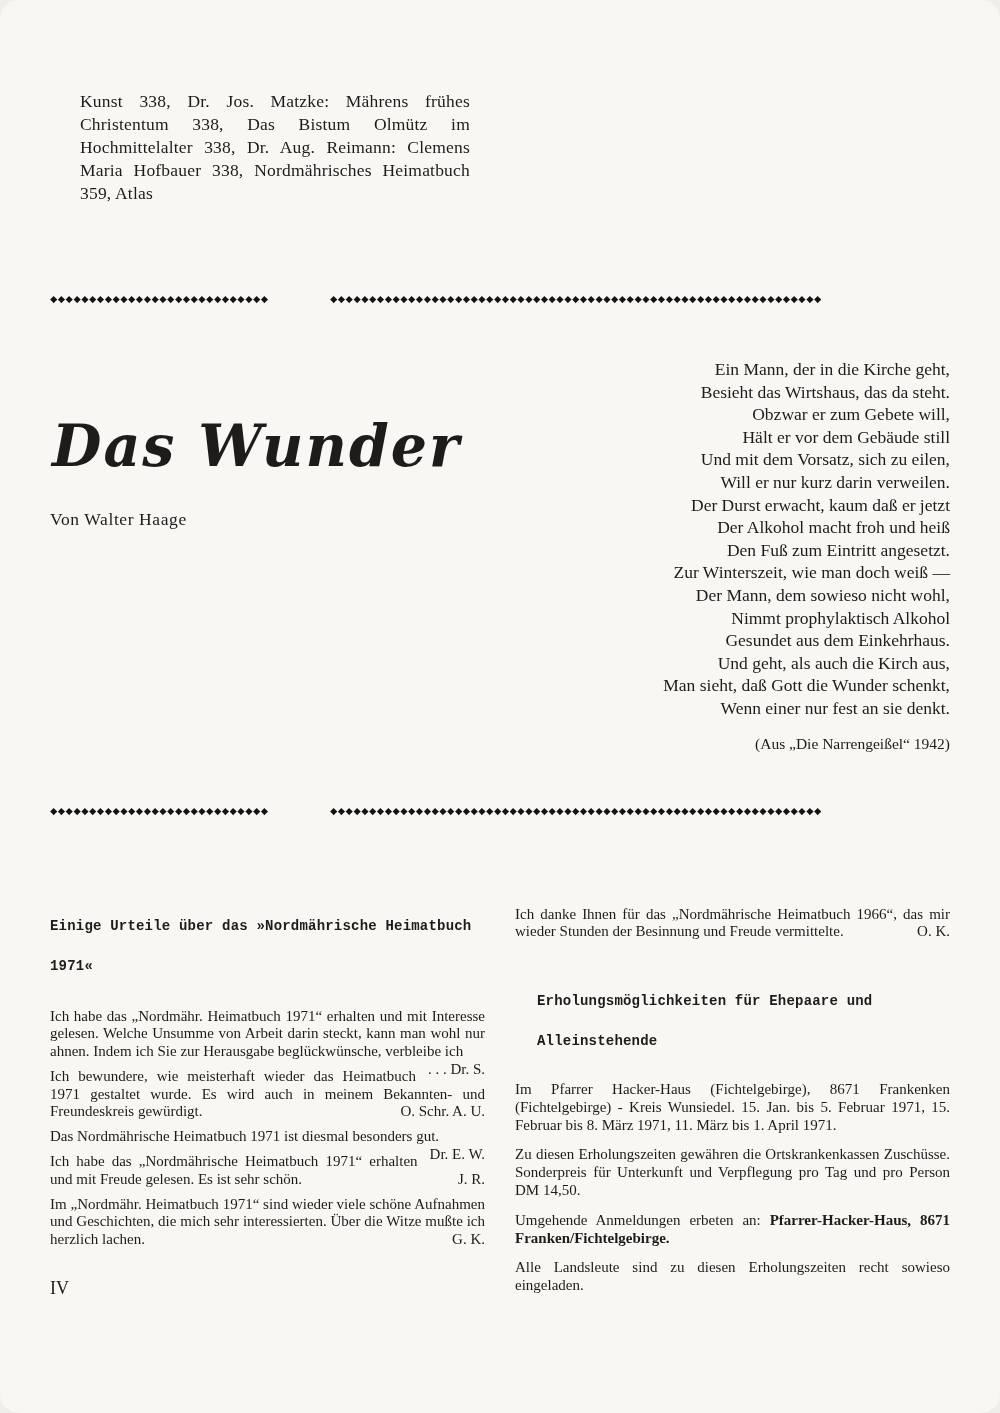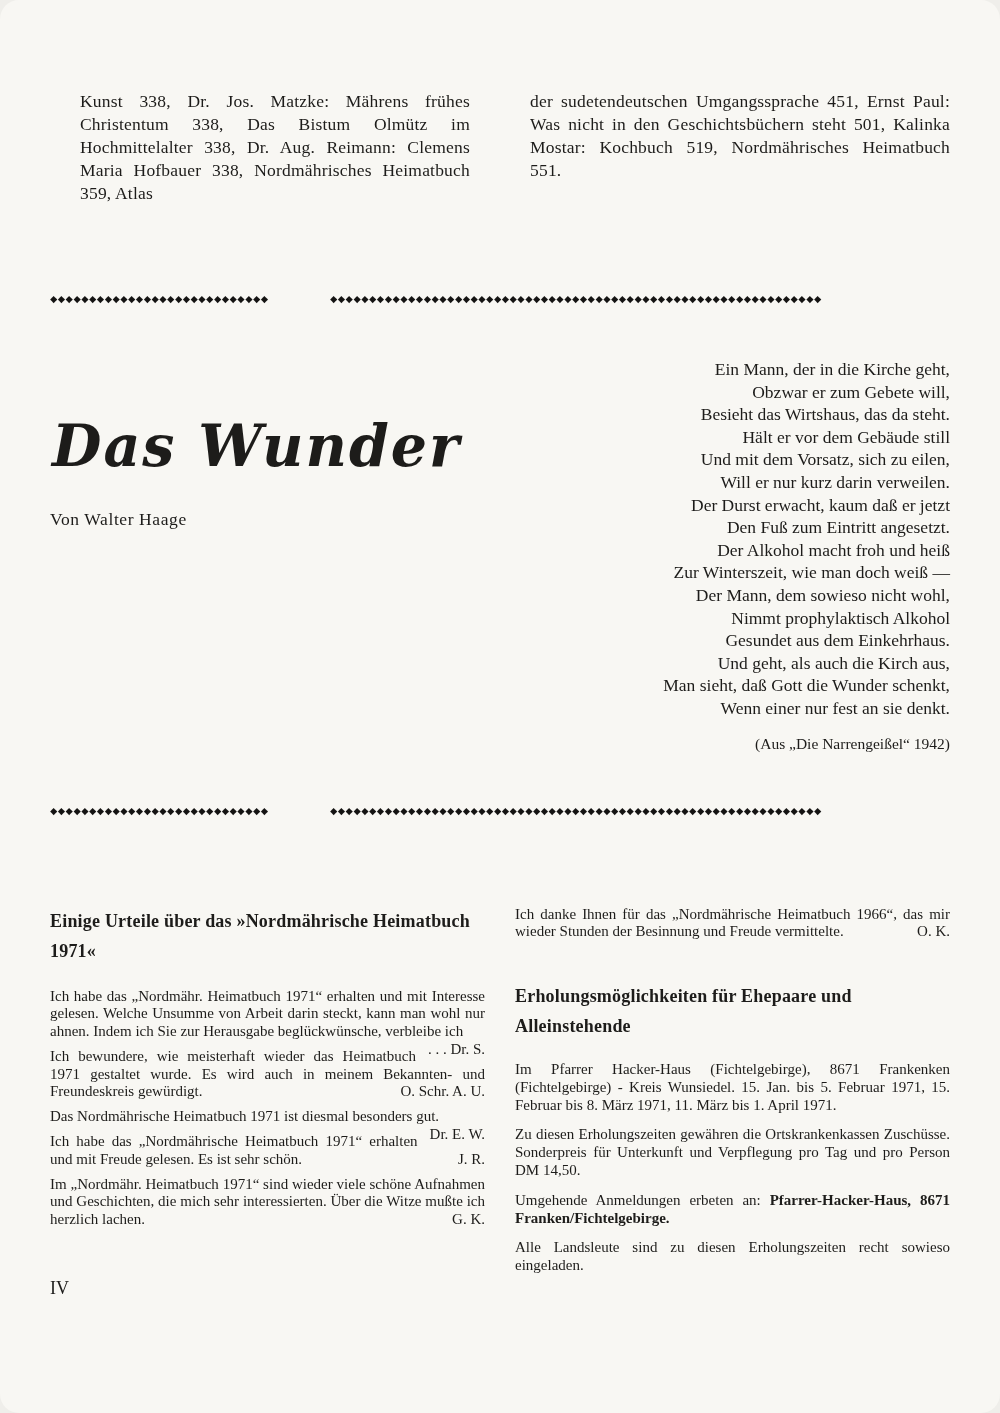--- a/index.html
+++ b/index.html
@@ -77,76 +77,75 @@
 
   
   .bottom-grid {
     display: grid;
     grid-template-columns: 1fr 1fr;
     column-gap: 30px;
     margin-top: 90px;
     align-items: start;
   }
   .sans-heading {
-    font-family: Liberation Serif, serif;
+    font-family: Liberation Mono, monospace;
     font-weight: 700;
-    font-size: 18px;
-    line-height: 30px;
+    font-size: 14px;
+    line-height: 40px;
     margin: 0 0 22px 0;
     letter-spacing: 0.2px;
   }
   .body-par {
     font-size: 15px;
     line-height: 17.8px;
     text-align: justify;
     margin: 0 0 7px 0;
   }
   .body-par .sig { float: right; padding-left: 12px; }
   .body-par.spaced { margin-bottom: 12px; }
-  .recreation-heading { margin-top: 40px; margin-bottom: 20px; }
+  .recreation-heading { margin-top: 40px; margin-bottom: 20px; margin-left: 22px; }
   .bold-inline { font-weight: 700; }
 
   .page-number {
     position: absolute;
     left: 50px;
     top: 1278px;
     font-size: 18px;
   }
 </style>
 </head>
 <body>
 
 <div class="page">
 
   <div class="top-grid">
     <div class="top-left">Kunst 338, Dr. Jos. Matzke: Mährens frühes Christentum 338, Das Bistum Olmütz im Hochmittelalter 338, Dr. Aug. Reimann: Clemens Maria Hofbauer 338, Nordmährisches Heimatbuch 359, Atlas</div>
-    <div class="top-right">der sudetendeutschen Umgangssprache 451, Ernst Paul: Was nicht in den Geschichtsbüchern steht 501, Kalinka Mostar: Kochbuch 519, Nordmährisches Heimatbuch 551.</div>
   </div>
 
   <div class="divider divider-1">
     <span class="seg seg-short">◆◆◆◆◆◆◆◆◆◆◆◆◆◆◆◆◆◆◆◆◆◆◆◆◆◆◆◆</span>
     <span class="seg seg-long">◆◆◆◆◆◆◆◆◆◆◆◆◆◆◆◆◆◆◆◆◆◆◆◆◆◆◆◆◆◆◆◆◆◆◆◆◆◆◆◆◆◆◆◆◆◆◆◆◆◆◆◆◆◆◆◆◆◆◆◆◆◆◆</span>
   </div>
 
   <div class="poem-grid">
     <div>
       <div class="poem-title">Das Wunder</div>
       <div class="poem-byline">Von Walter Haage</div>
     </div>
     <div>
       <div class="poem-lines">
         <div>Ein Mann, der in die Kirche geht,</div>
+        <div>Besieht das Wirtshaus, das da steht.</div>
         <div>Obzwar er zum Gebete will,</div>
-        <div>Besieht das Wirtshaus, das da steht.</div>
         <div>Hält er vor dem Gebäude still</div>
         <div>Und mit dem Vorsatz, sich zu eilen,</div>
         <div>Will er nur kurz darin verweilen.</div>
         <div>Der Durst erwacht, kaum daß er jetzt</div>
+        <div>Der Alkohol macht froh und heiß</div>
         <div>Den Fuß zum Eintritt angesetzt.</div>
-        <div>Der Alkohol macht froh und heiß</div>
         <div>Zur Winterszeit, wie man doch weiß —</div>
         <div>Der Mann, dem sowieso nicht wohl,</div>
         <div>Nimmt prophylaktisch Alkohol</div>
         <div>Gesundet aus dem Einkehrhaus.</div>
         <div>Und geht, als auch die Kirch aus,</div>
         <div>Man sieht, daß Gott die Wunder schenkt,</div>
         <div>Wenn einer nur fest an sie denkt.</div>
       </div>
       <div class="poem-attribution">(Aus „Die Narrengeißel“ 1942)</div>
     </div>

